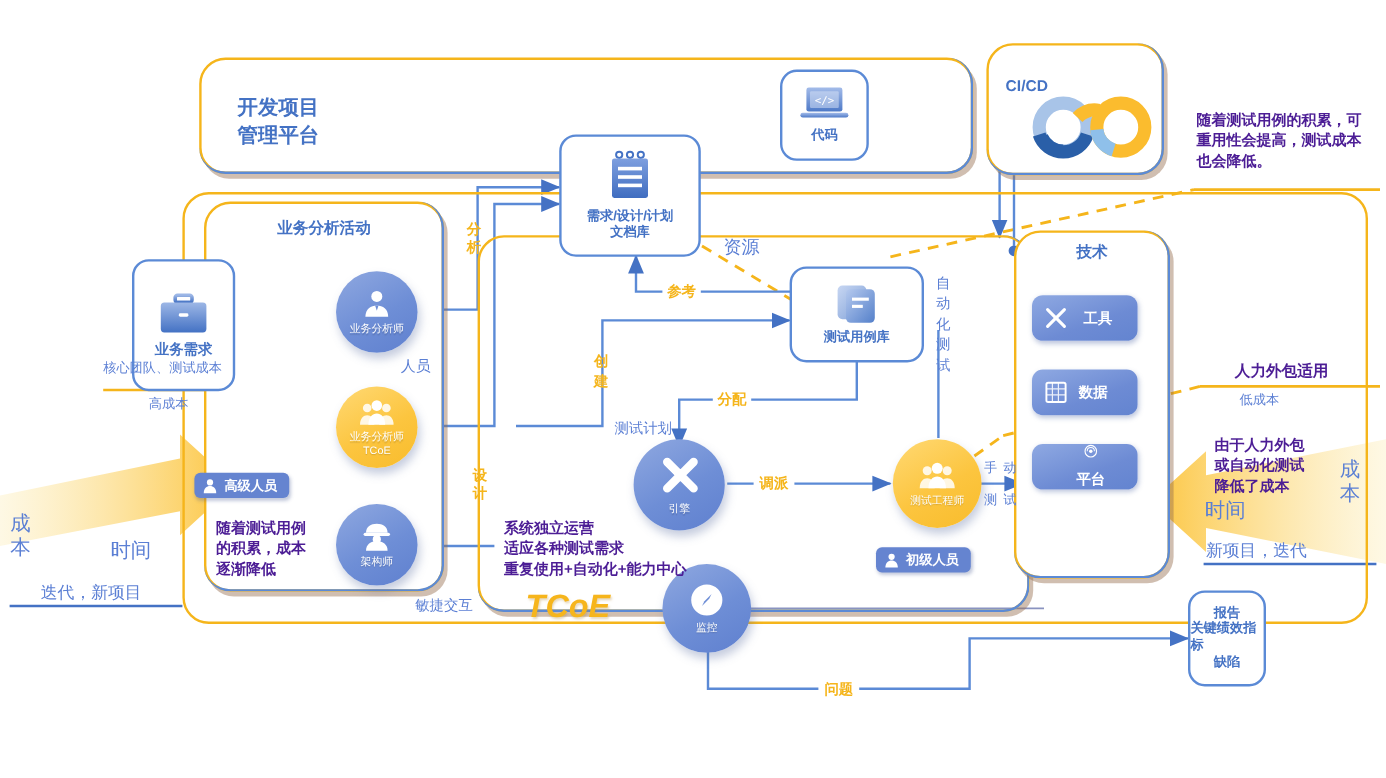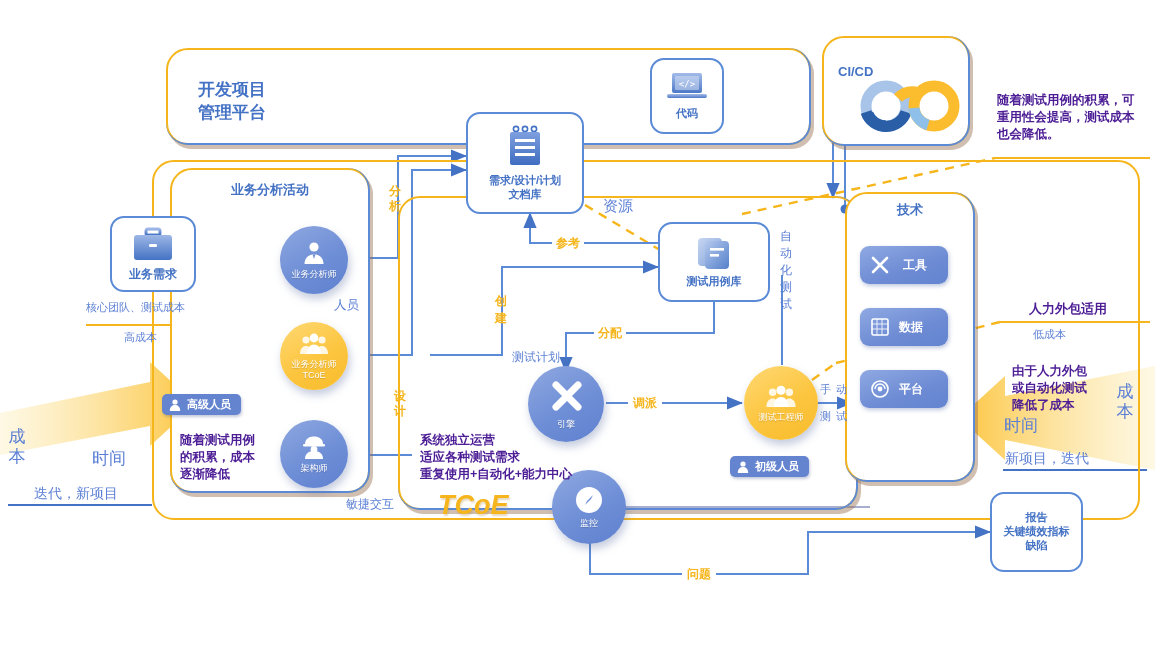--- a/index.html
+++ b/index.html
@@ -145,21 +145,21 @@
   <div class="panel-title" style="left:170px;top:181px;width:200px;">业务分析活动</div>
 
   <div class="panel shadow" style="left:398px;top:196px;width:460px;height:314px;border:2px solid #f5b51b;background:transparent;"></div>
   <div class="panel" style="left:398px;top:196px;width:460px;height:314px;border-right:2px solid #5b8ad6;border-bottom:2px solid #5b8ad6;border-top:none;border-left:none;background:transparent;"></div>
   <div class="tcoe-word" style="left:438px;top:490px;">TCoE</div>
 
   <div class="panel shadow" style="left:845px;top:192px;width:130px;height:290px;border:2px solid #f5b51b;"></div>
   <div class="panel" style="left:845px;top:192px;width:130px;height:290px;border-right:2px solid #5b8ad6;border-bottom:2px solid #5b8ad6;border-top:none;border-left:none;background:transparent;"></div>
   <div class="panel-title" style="left:845px;top:201px;width:130px;">技术</div>
 
-  <div class="card" style="left:110px;top:216px;width:86px;height:76px;">
+  <div class="card" style="left:110px;top:216px;width:86px;height:110px;">
     <svg width="42" height="36" viewBox="0 0 42 36">
       <defs>
           <linearGradient id="bfg" x1="0" y1="0" x2="0" y2="1">
         <stop offset="0" stop-color="#9db7e6"></stop>
             <stop offset="1" stop-color="#4472c4"></stop>
           </linearGradient>
         </defs>
       <rect x="14" y="2" width="14" height="6" rx="2" fill="none" stroke="url(#bfg)" stroke-width="3"></rect>
       <rect x="2" y="8" width="38" height="25" rx="3" fill="url(#bfg)"></rect>
       <rect x="17" y="17" width="8" height="3" rx="1.2" fill="#fff"></rect>
@@ -212,21 +212,21 @@
           </linearGradient>
         </defs>
       <rect x="3" y="3" width="24" height="28" rx="4" fill="url(#bkg)" opacity=".75"></rect>
       <rect x="10" y="6" width="24" height="28" rx="4" fill="url(#bkg)"></rect>
       <rect x="15" y="13" width="14" height="2.6" fill="#fff"></rect>
       <rect x="15" y="19" width="9" height="2.6" fill="#fff"></rect>
     </svg>
     <div class="cap" style="margin-top:4px;">测试用例库</div>
   </div>
 
-  <div class="card" style="left:990px;top:492px;width:93px;height:80px;">
+  <div class="card" style="left:990px;top:492px;width:65px;height:80px;">
     <div class="cap">报告</div>
     <div class="cap">关键绩效指标</div>
     <div class="cap">缺陷</div>
   </div>
 
   <div class="circle c-blue" style="left:280px;top:226px;width:68px;height:68px;">
     <svg width="26" height="26" viewBox="0 0 26 26">
       <circle cx="13" cy="7" r="4.6" fill="#fff"></circle>
       <path d="M3.5,24 C3.5,17.5 8,14.5 13,14.5 C18,14.5 22.5,17.5 22.5,24 Z" fill="#fff"></path>
       <path d="M11.6,14.6 L13,19 L14.4,14.6 Z" fill="#6e8ed6"></path>
@@ -308,21 +308,21 @@
     </svg>
     <span>工具</span>
   </div>
   <div class="techbtn" style="left:860px;top:308px;">
     <svg width="20" height="20" viewBox="0 0 20 20">
       <rect x="2" y="2" width="16" height="16" rx="1.5" fill="none" stroke="#fff" stroke-width="1.6"></rect>
       <path d="M2,7 H18 M2,12 H18 M7,2 V18 M12,2 V18" stroke="#fff" stroke-width="1" opacity=".85"></path>
     </svg>
     <span>数据</span>
   </div>
-  <div class="techbtn" style="left:860px;top:370px;">
+  <div class="techbtn" style="left:860px;top:370px;flex-direction:column;">
     <svg width="20" height="20" viewBox="0 0 20 20">
       <circle cx="10" cy="10" r="8" fill="none" stroke="#fff" stroke-width="1.6"></circle>
       <circle cx="10" cy="10" r="2.4" fill="#fff"></circle>
       <path d="M5,10 A5,5 0 0 1 15,10" fill="none" stroke="#fff" stroke-width="1.4"></path>
     </svg>
     <span>平台</span>
   </div>
 
   <div class="vtext lbl-y" style="left:388px;top:185px;">分</div>
   <div class="vtext lbl-y" style="left:388px;top:200px;">析</div>

